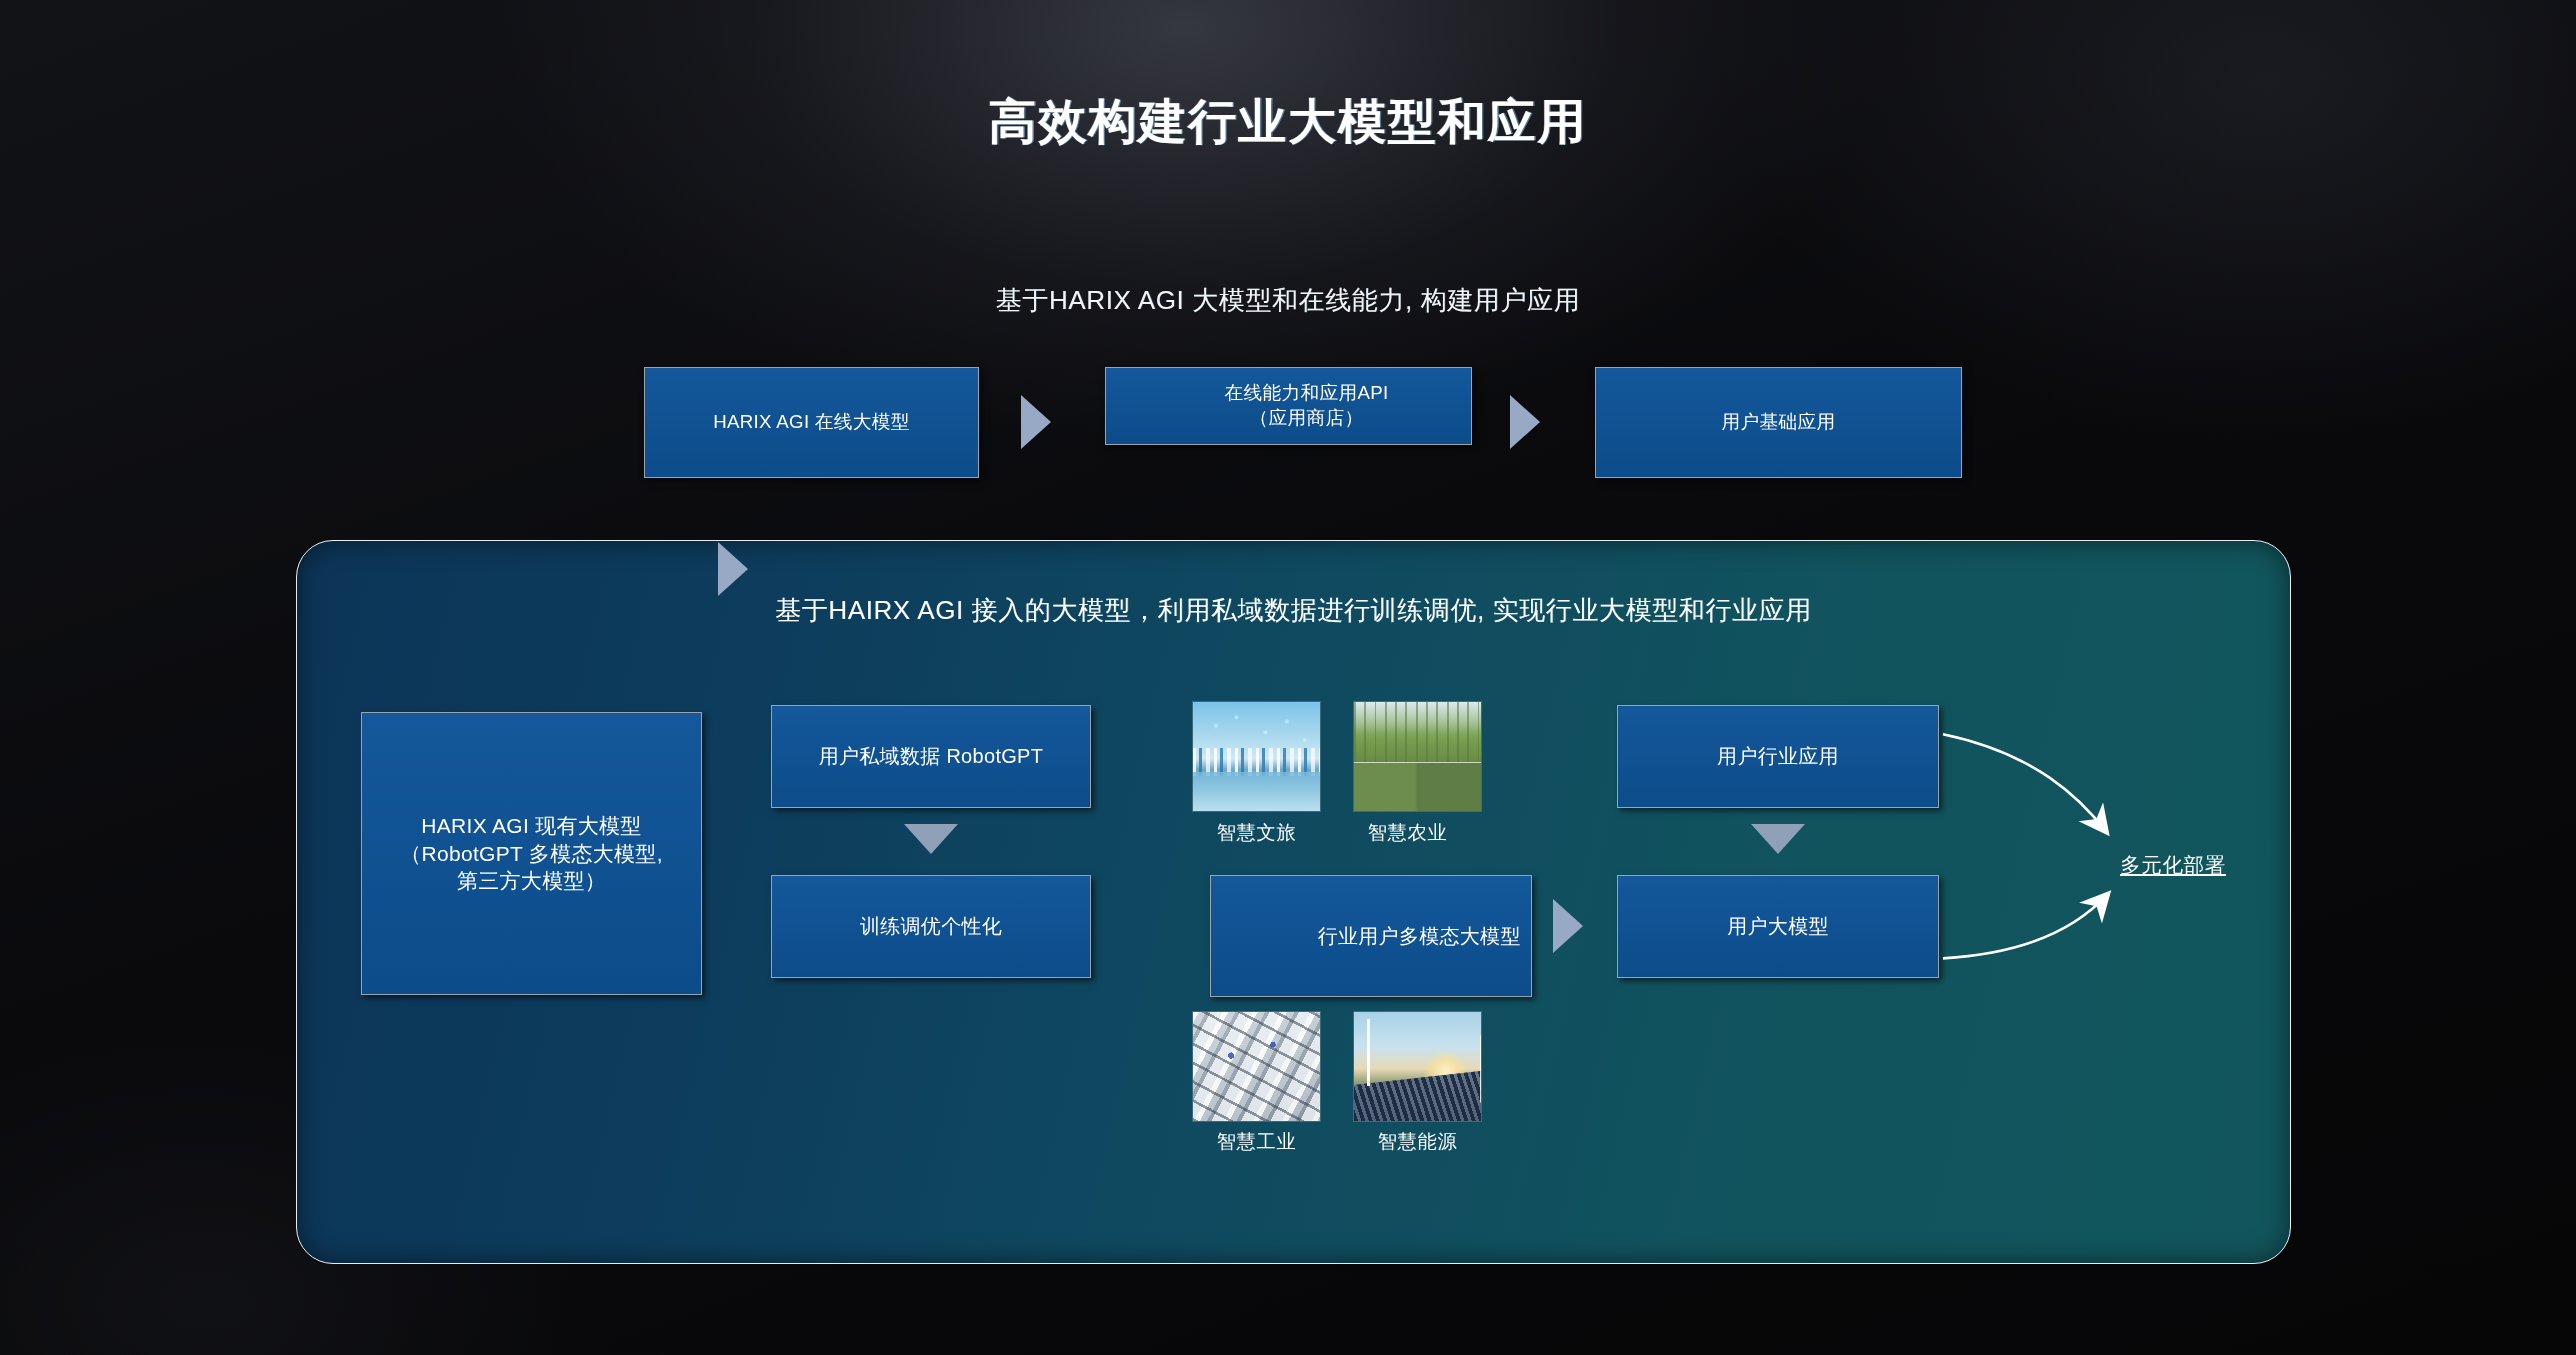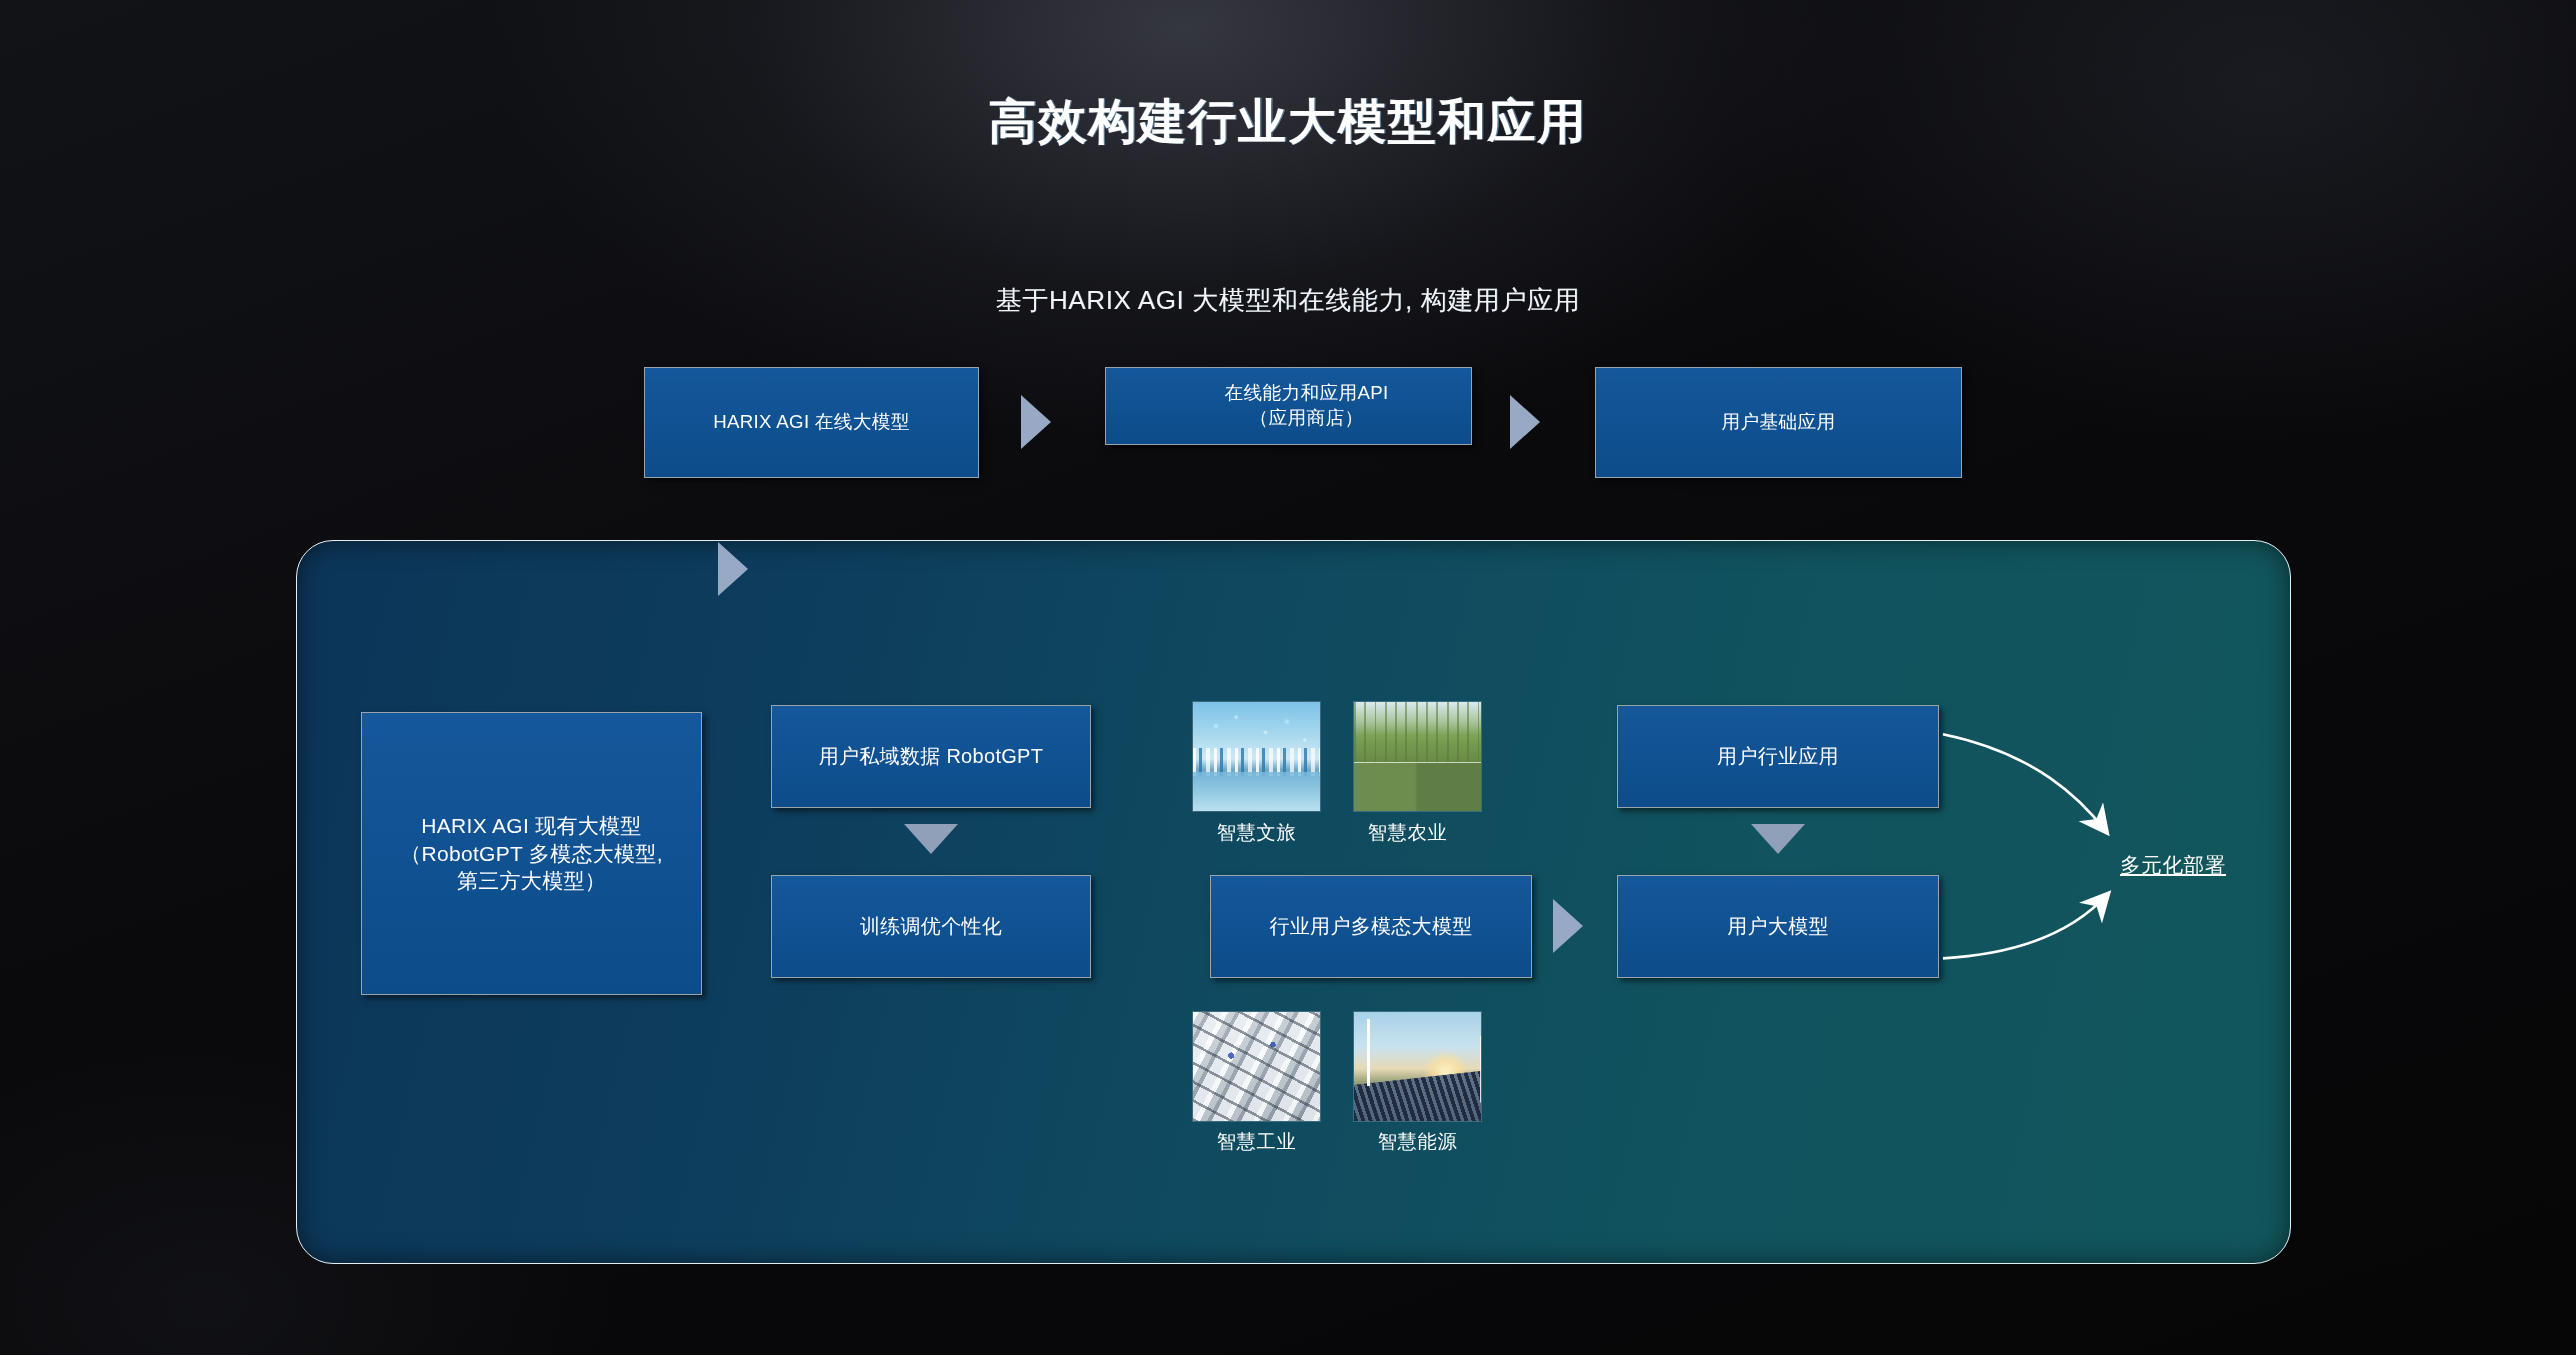--- a/index.html
+++ b/index.html
@@ -250,20 +250,21 @@
   </div>
 
   <div class="tri-right" style="left:1510px; top:395px;"></div>
 
   <div class="pbox" style="left:1595px; top:367px; width:367px; height:111px; font-size:18.7px;">
     <span class="lines">用户基础应用</span>
   </div>
 
   <div id="panel">
 
+    <div id="panel-headline">基于HAIRX AGI 接入的大模型，利用私域数据进行训练调优, 实现行业大模型和行业应用</div>
 
     <div class="pbox" style="left:64px; top:171px; width:341px; height:283px; font-size:21px;">
       <span class="lines">
         <span>HARIX AGI 现有大模型</span><br>
         <span>（RobotGPT 多模态大模型,</span><br>
         <span>第三方大模型）</span>
       </span>
     </div>
 
     <div class="tri-right" style="left:421px; top:903px; transform:translateY(-902px);"></div>
@@ -281,21 +282,21 @@
     <div class="thumb" style="left:895px; top:160px; width:129px; height:111px;">
       <div class="art-city"></div>
     </div>
     <div class="thumb-cap" style="left:876px; top:278px; width:167px;">智慧文旅</div>
 
     <div class="thumb" style="left:1056px; top:160px; width:129px; height:111px;">
       <div class="art-agri"></div>
     </div>
     <div class="thumb-cap" style="left:1027px; top:278px; width:167px;">智慧农业</div>
 
-    <div class="pbox" style="left:913px; top:334px; width:322px; height:103px; font-size:20px;">
+    <div class="pbox" style="left:913px; top:334px; width:322px; height:122px; font-size:20px;justify-content:flex-end;">
       <span class="lines">行业用户多模态大模型</span>
     </div>
 
     <div class="tri-right" style="left:1256px; top:358px;"></div>
 
     <div class="thumb" style="left:895px; top:470px; width:129px; height:111px;">
       <div class="art-ind"></div>
     </div>
     <div class="thumb-cap" style="left:876px; top:587px; width:167px;">智慧工业</div>
 

